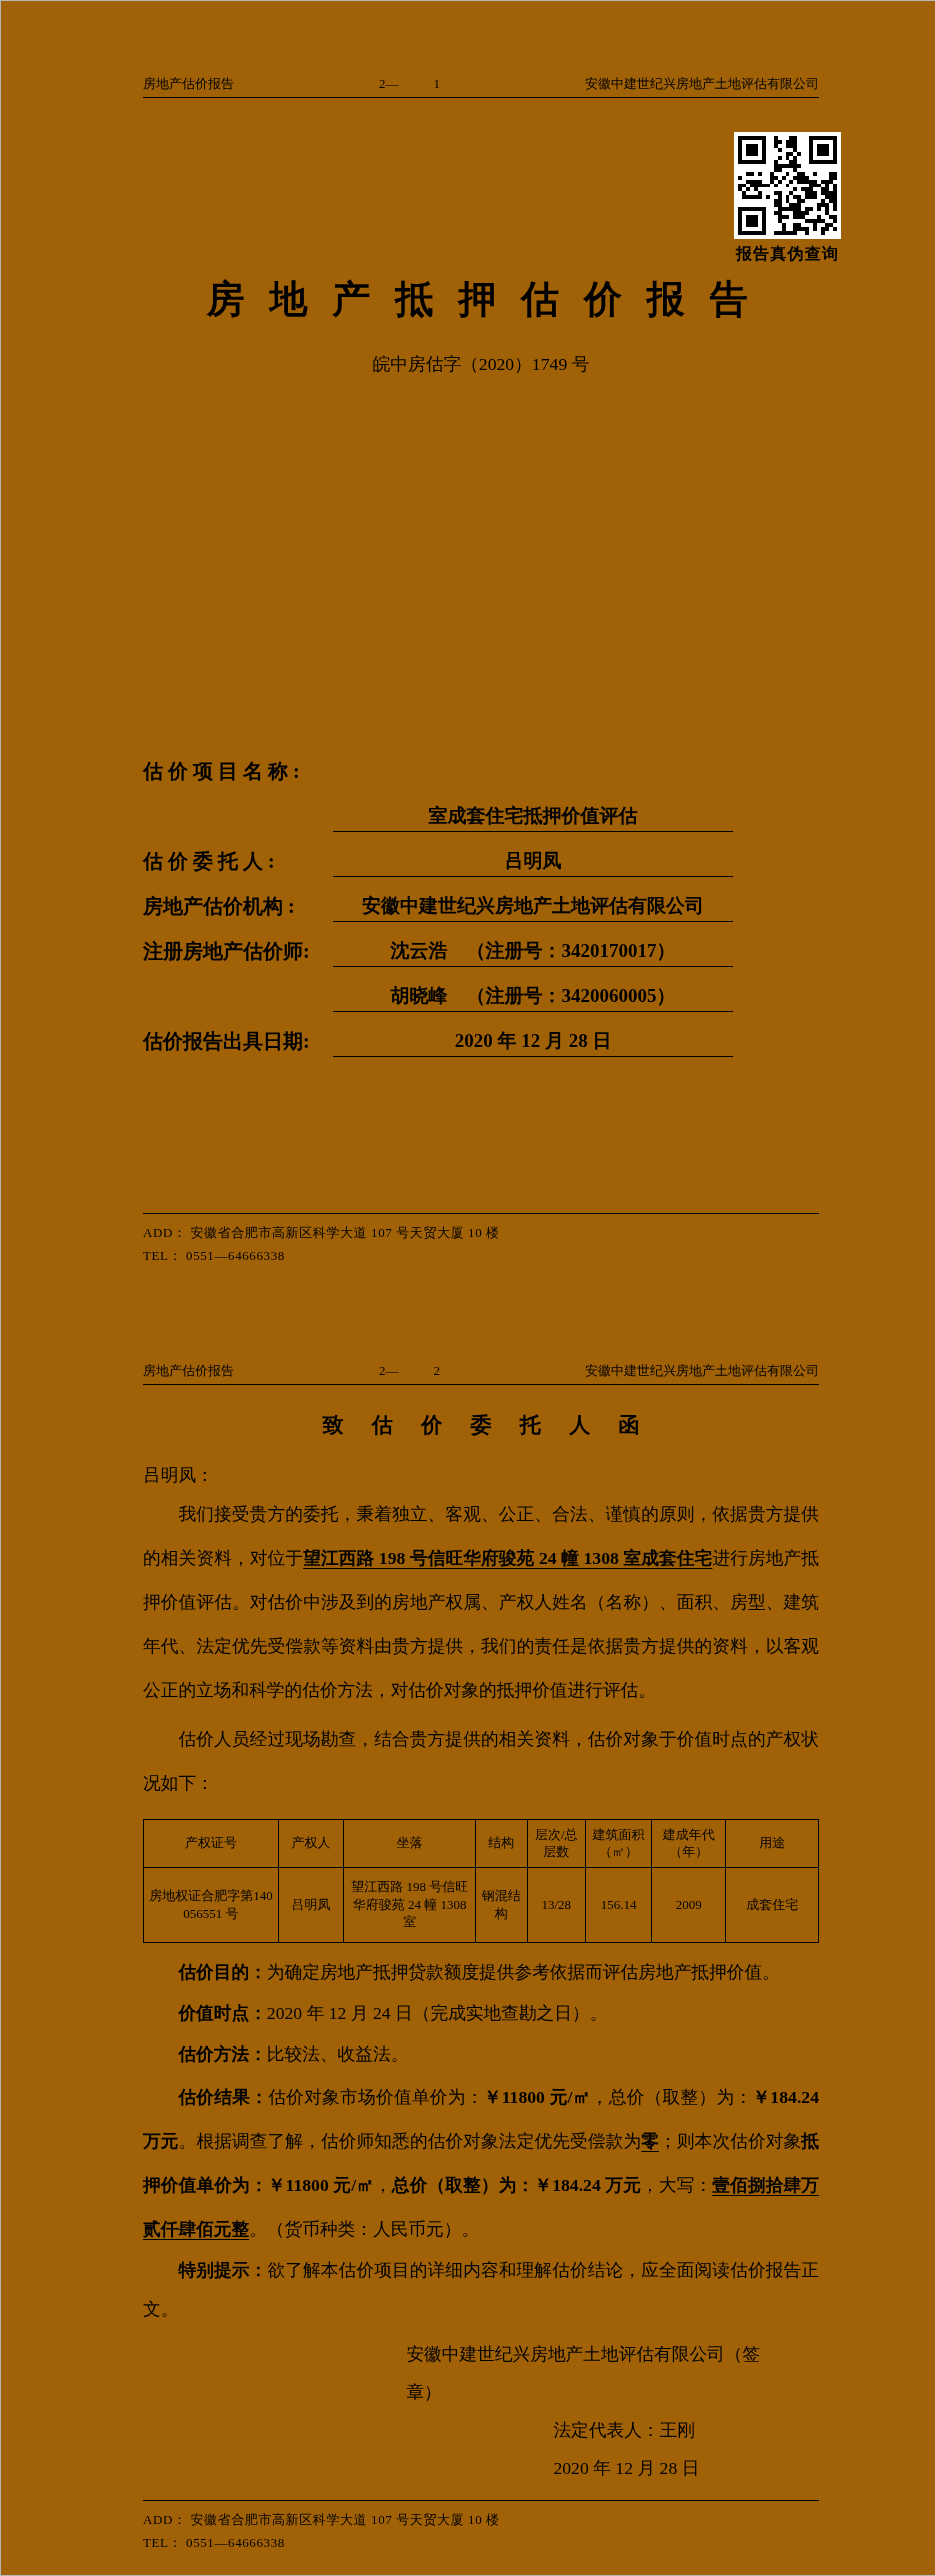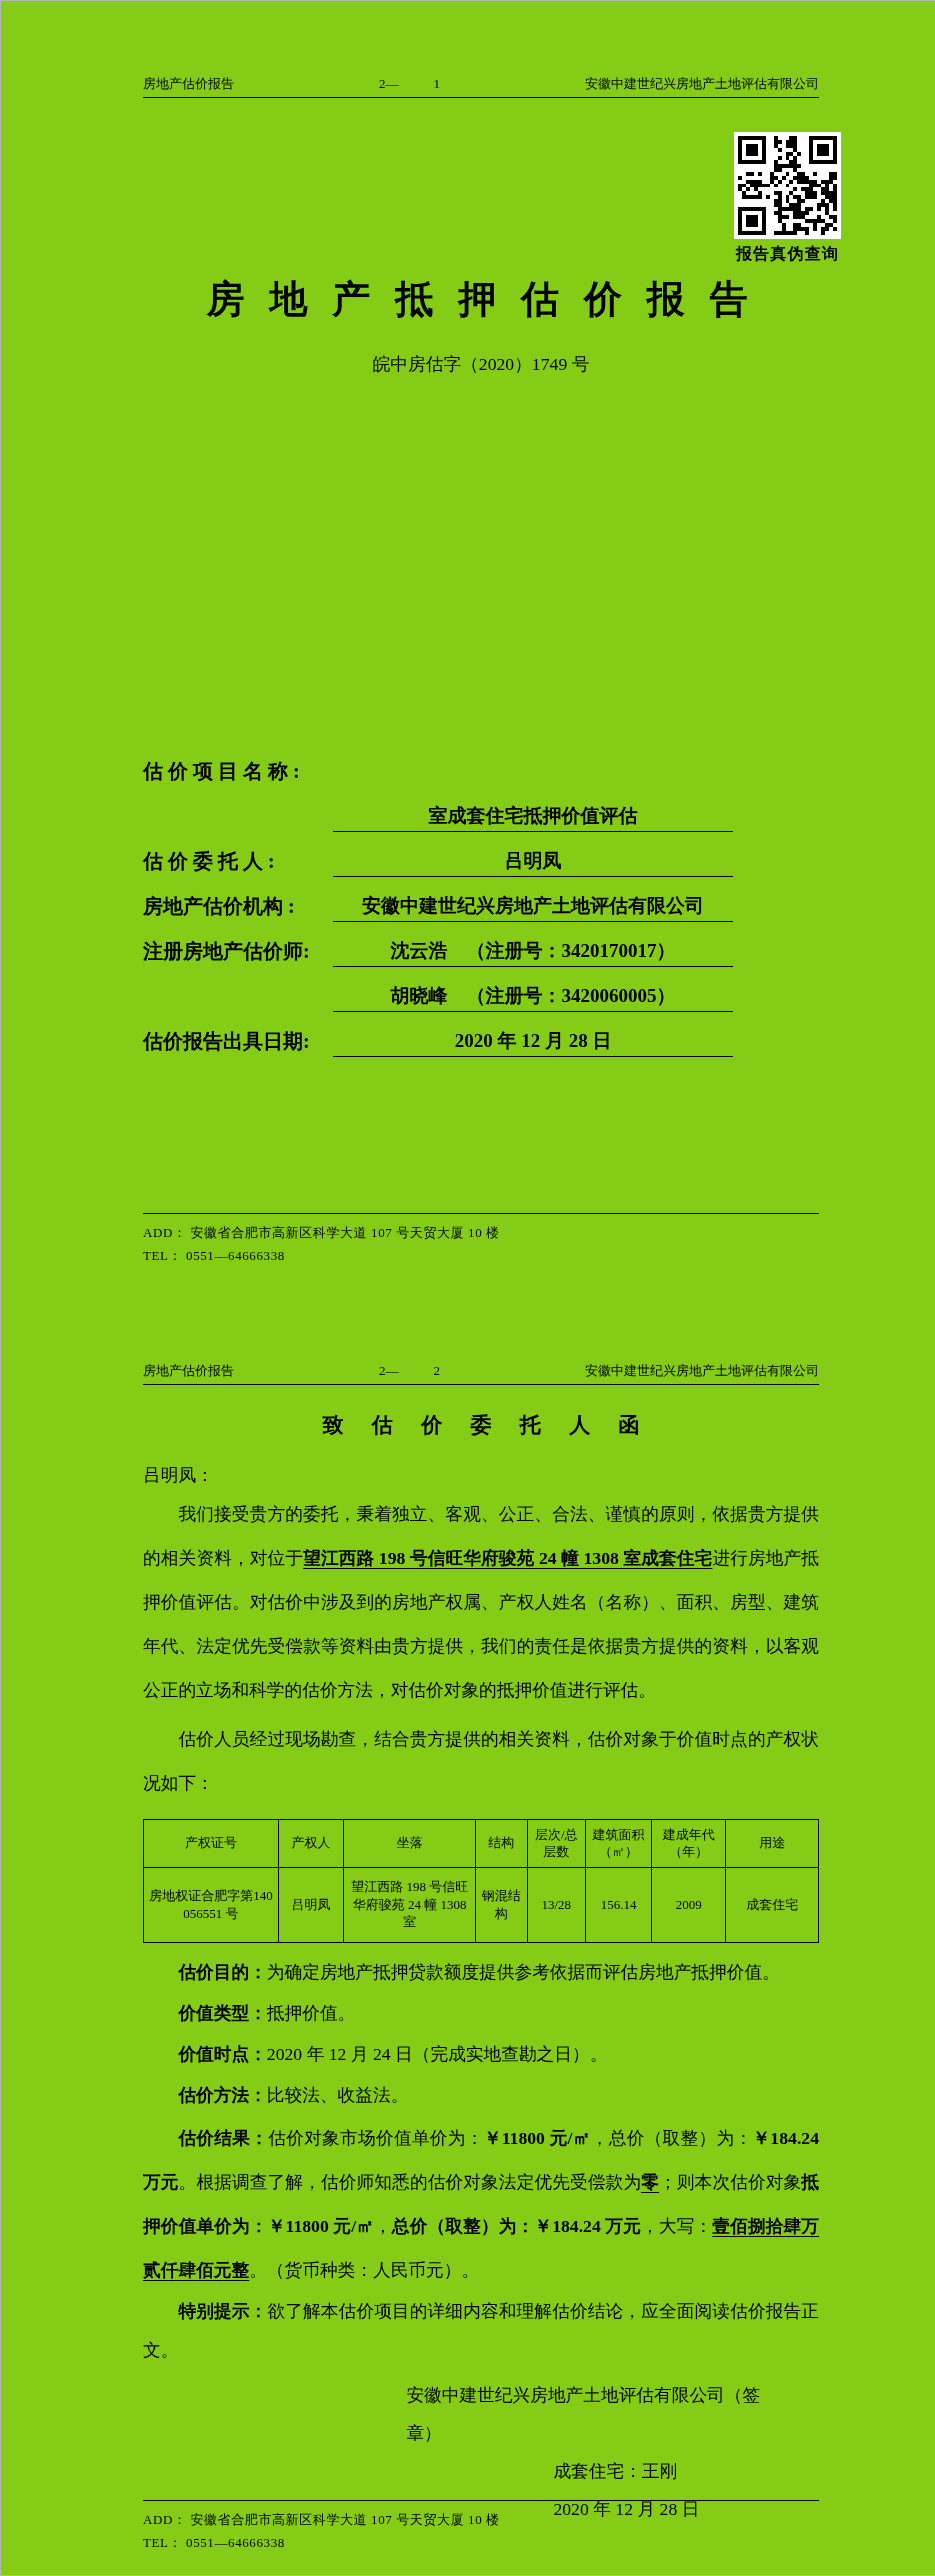--- a/index.html
+++ b/index.html
@@ -4,21 +4,21 @@
 <style>
   html, body { margin: 0; padding: 0; background: #ffffff; }
   body {
     font-family: "Liberation Serif", "DejaVu Serif", serif;
     color: #000;
   }
   .doc {
     width: 936px;
     height: 2576px;
     margin: 0 auto;
-    background: #84cc16;
+    background: #a16207;
     box-sizing: border-box;
     border: 0.6px solid #b5b5b5;
     position: relative;
   }
   .page {
     position: relative;
     height: 1287px;
     box-sizing: border-box;
     padding: 0 116px 0 142px;
     overflow: hidden;
@@ -454,37 +454,34 @@
           <td>成套住宅</td>
         </tr>
       </tbody>
     </table>
 
     <div class="items">
       <p class="item">
         <span class="label">估价目的：</span><span>为确定房地产抵押贷款额度提供参考依据而评估房地产抵押价值。</span>
       </p>
       <p class="item">
-        <span class="label">价值类型：</span><span>抵押价值。</span>
-      </p>
-      <p class="item">
         <span class="label">价值时点：</span><span>2020 年 12 月 24 日（完成实地查勘之日）。</span>
       </p>
       <p class="item">
         <span class="label">估价方法：</span><span>比较法、收益法。</span>
       </p>
       <p class="item result"><span class="s-bold">估价结果：</span><span>估价对象市场价值单价为：</span><span class="s-bold">￥11800 元/㎡</span><span>，总价（取整）为：</span><span class="s-bold">￥184.24 万元</span><span>。根据调查了解，估价师知悉的估价对象法定优先受偿款为</span><span class="s-bold-underline">零</span><span>；则本次估价对象</span><span class="s-bold">抵押价值单价为：￥11800 元/㎡</span><span>，</span><span class="s-bold">总价（取整）为：￥184.24 万元</span><span>，大写：</span><span class="s-bold-underline">壹佰捌拾肆万贰仟肆佰元整</span><span>。（货币种类：人民币元）。</span></p>
       <p class="item special">
         <span class="label">特别提示：</span><span>欲了解本估价项目的详细内容和理解估价结论，应全面阅读估价报告正文。</span>
       </p>
     </div>
 
     <div class="signature">
       <div class="sig-company">安徽中建世纪兴房地产土地评估有限公司（签章）</div>
-      <div class="sig-rep">成套住宅：王刚</div>
+      <div class="sig-rep">法定代表人：王刚</div>
       <div class="sig-date">2020 年 12 月 28 日</div>
     </div>
 
     <footer class="page-footer">
       <div>ADD： 安徽省合肥市高新区科学大道 107 号天贸大厦 10 楼</div>
       <div>TEL： 0551—64666338</div>
     </footer>
   </section>
 </div>
 

